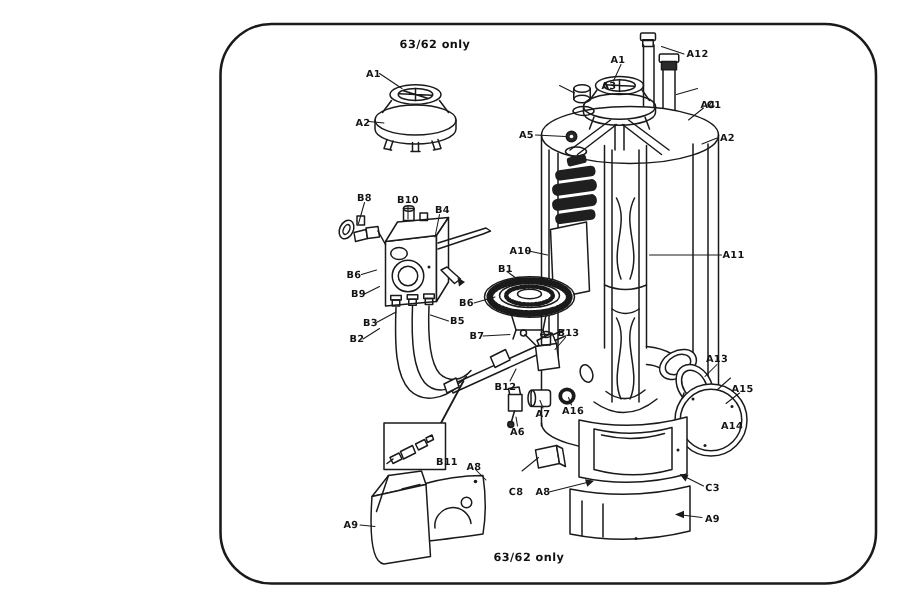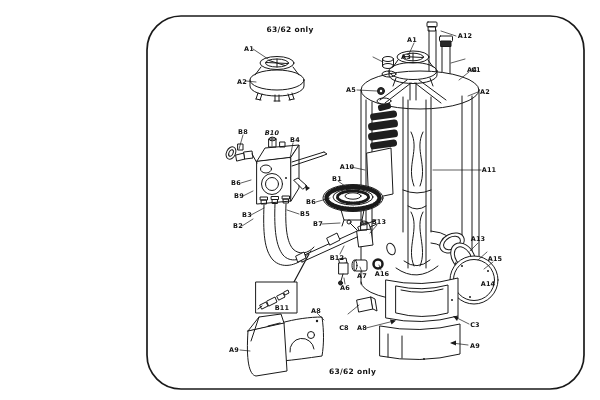--- a/index.html
+++ b/index.html
@@ -276,32 +276,32 @@
       <span class="part-label" style="left: 412px; top: 40px;">A1</span>
       <span class="part-label" style="left: 465px; top: 36px;">A12</span>
       <span class="part-label" style="left: 472px; top: 56px; margin-top: 14px;">A4</span>
       <span class="part-label" style="left: 476px; top: 70px;">C1</span>
       <span class="part-label" style="left: 351px; top: 90px;">A5</span>
       <span class="part-label" style="left: 485px; top: 92px;">A2</span>
       <span class="part-label" style="left: 347px; top: 167px;">A10</span>
       <span class="part-label" style="left: 337px; top: 179px;">B1</span>
       <span class="part-label" style="left: 489px; top: 170px;">A11</span>
       <span class="part-label" style="left: 243px; top: 132px;">B8</span>
-      <span class="part-label" style="left: 272px; top: 133px; font-style: italic;">B10</span>
+      <span class="part-label" style="left: 272px; top: 133px;">B10</span>
       <span class="part-label" style="left: 295px; top: 140px;">B4</span>
       <span class="part-label" style="left: 236px; top: 183px;">B6</span>
       <span class="part-label" style="left: 239px; top: 196px;">B9</span>
       <span class="part-label" style="left: 247px; top: 215px;">B3</span>
       <span class="part-label" style="left: 238px; top: 226px;">B2</span>
       <span class="part-label" style="left: 305px; top: 214px;">B5</span>
       <span class="part-label" style="left: 311px; top: 202px;">B6</span>
       <span class="part-label" style="left: 318px; top: 224px;">B7</span>
       <span class="part-label" style="left: 379px; top: 222px;">B13</span>
       <span class="part-label" style="left: 337px; top: 258px;">B12</span>
-      <span class="part-label" style="left: 282px; top: 308px;">B11</span>
+      <span class="part-label" style="left: 298px; top: 308px;">B11</span>
       <span class="part-label" style="left: 345px; top: 288px;">A6</span>
       <span class="part-label" style="left: 362px; top: 276px;">A7</span>
       <span class="part-label" style="left: 382px; top: 274px;">A16</span>
       <span class="part-label" style="left: 478px; top: 239px;">A13</span>
       <span class="part-label" style="left: 488px; top: 249px; margin-top: 35px;">A14</span>
       <span class="part-label" style="left: 495px; top: 259px;">A15</span>
       <span class="part-label" style="left: 344px; top: 328px;">C8</span>
       <span class="part-label" style="left: 316px; top: 311px;">A8</span>
       <span class="part-label" style="left: 362px; top: 328px;">A8</span>
       <span class="part-label" style="left: 475px; top: 325px;">C3</span>

